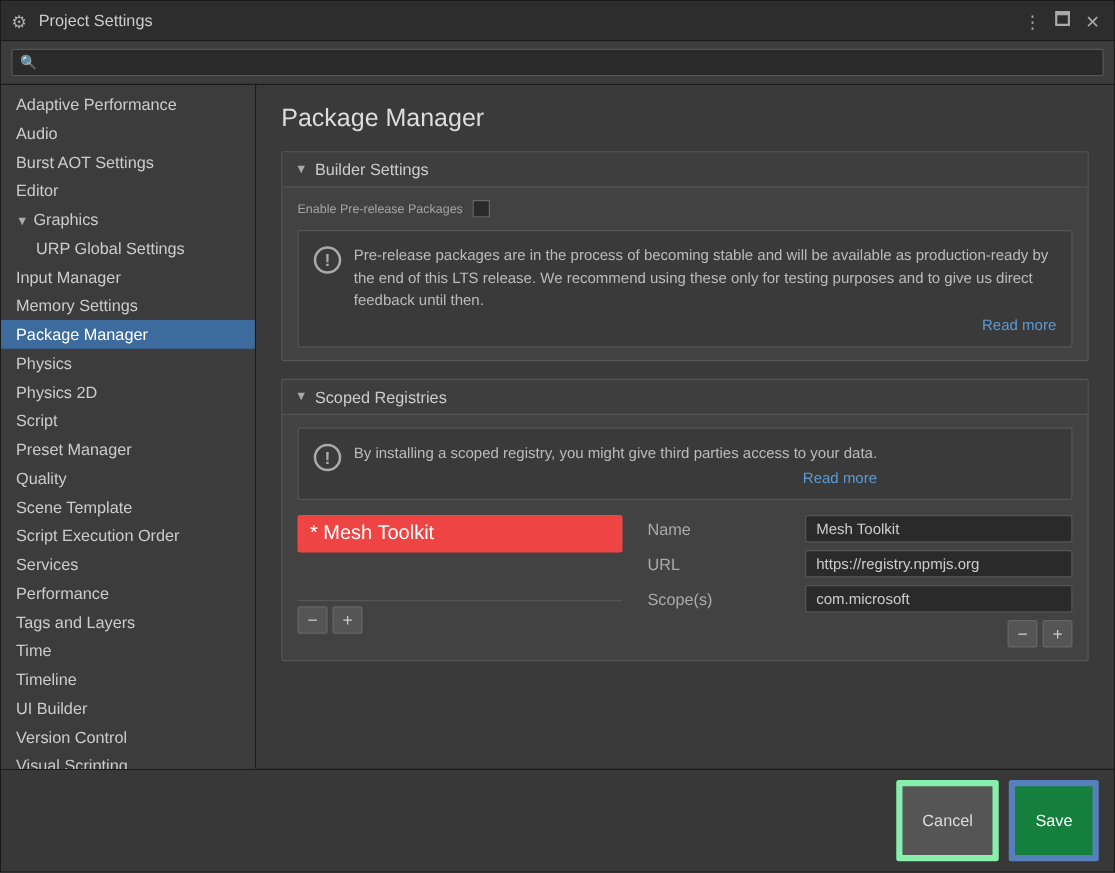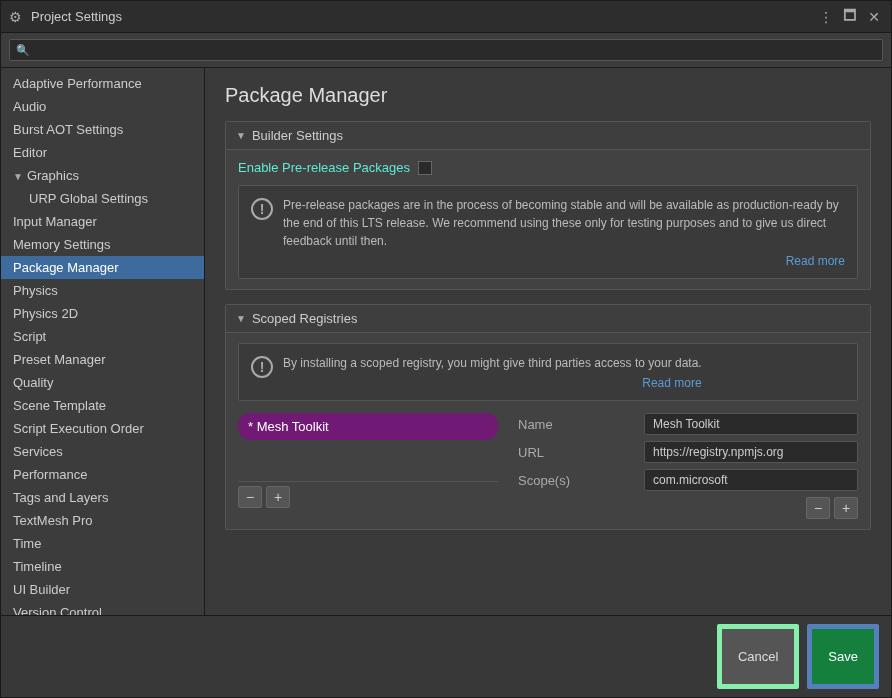--- a/index.html
+++ b/index.html
@@ -147,21 +147,21 @@
     }
     .section-arrow { color: #aaa; font-size: 10px; }
     .section-title { color: #ccc; font-size: 13px; }
     .section-body { padding: 10px 12px; }
     .toggle-row {
       display: flex;
       align-items: center;
       gap: 8px;
       margin-bottom: 10px;
     }
-    .toggle-label { color: #5eead4; font-size: 13px; }
+    .toggle-label { color: #a3a3a3; font-size: 10px; }
     .toggle-checkbox {
       width: 14px;
       height: 14px;
       background: #2a2a2a;
       border: 1px solid #666;
       appearance: none;
       cursor: pointer;
     }
     .info-box {
       background: #3a3a3a;
@@ -194,25 +194,25 @@
       font-size: 12px;
       cursor: pointer;
       margin-top: 4px;
     }
     .registry-list {
       min-height: 60px;
       margin-bottom: 8px;
     }
     .registry-item {
       padding: 6px 10px;
-      background: #701a75;
+      background: #ef4444;
       color: #fff;
-      border-radius: 12px;
-      cursor: pointer;
-      font-size: 13px;
+      border-radius: 2px;
+      cursor: pointer;
+      font-size: 16px;
     }
     .registry-detail {
       flex: 1;
       padding-left: 10px;
     }
     .registry-row {
       display: flex;
       gap: 10px;
       align-items: flex-start;
     }
@@ -327,21 +327,20 @@
       <div class="sidebar-item">Physics</div>
       <div class="sidebar-item">Physics 2D</div>
       <div class="sidebar-item">Script</div>
       <div class="sidebar-item">Preset Manager</div>
       <div class="sidebar-item">Quality</div>
       <div class="sidebar-item">Scene Template</div>
       <div class="sidebar-item">Script Execution Order</div>
       <div class="sidebar-item">Services</div>
       <div class="sidebar-item">Performance</div>
       <div class="sidebar-item">Tags and Layers</div>
-      <div class="sidebar-item">TextMesh Pro</div>
       <div class="sidebar-item">Time</div>
       <div class="sidebar-item">Timeline</div>
       <div class="sidebar-item">UI Builder</div>
       <div class="sidebar-item">Version Control</div>
       <div class="sidebar-item">Visual Scripting</div>
       <div class="sidebar-item">XR Plugin Management</div>
     </div>
 
     <div class="main-content">
       <div class="page-title">Package Manager</div>

